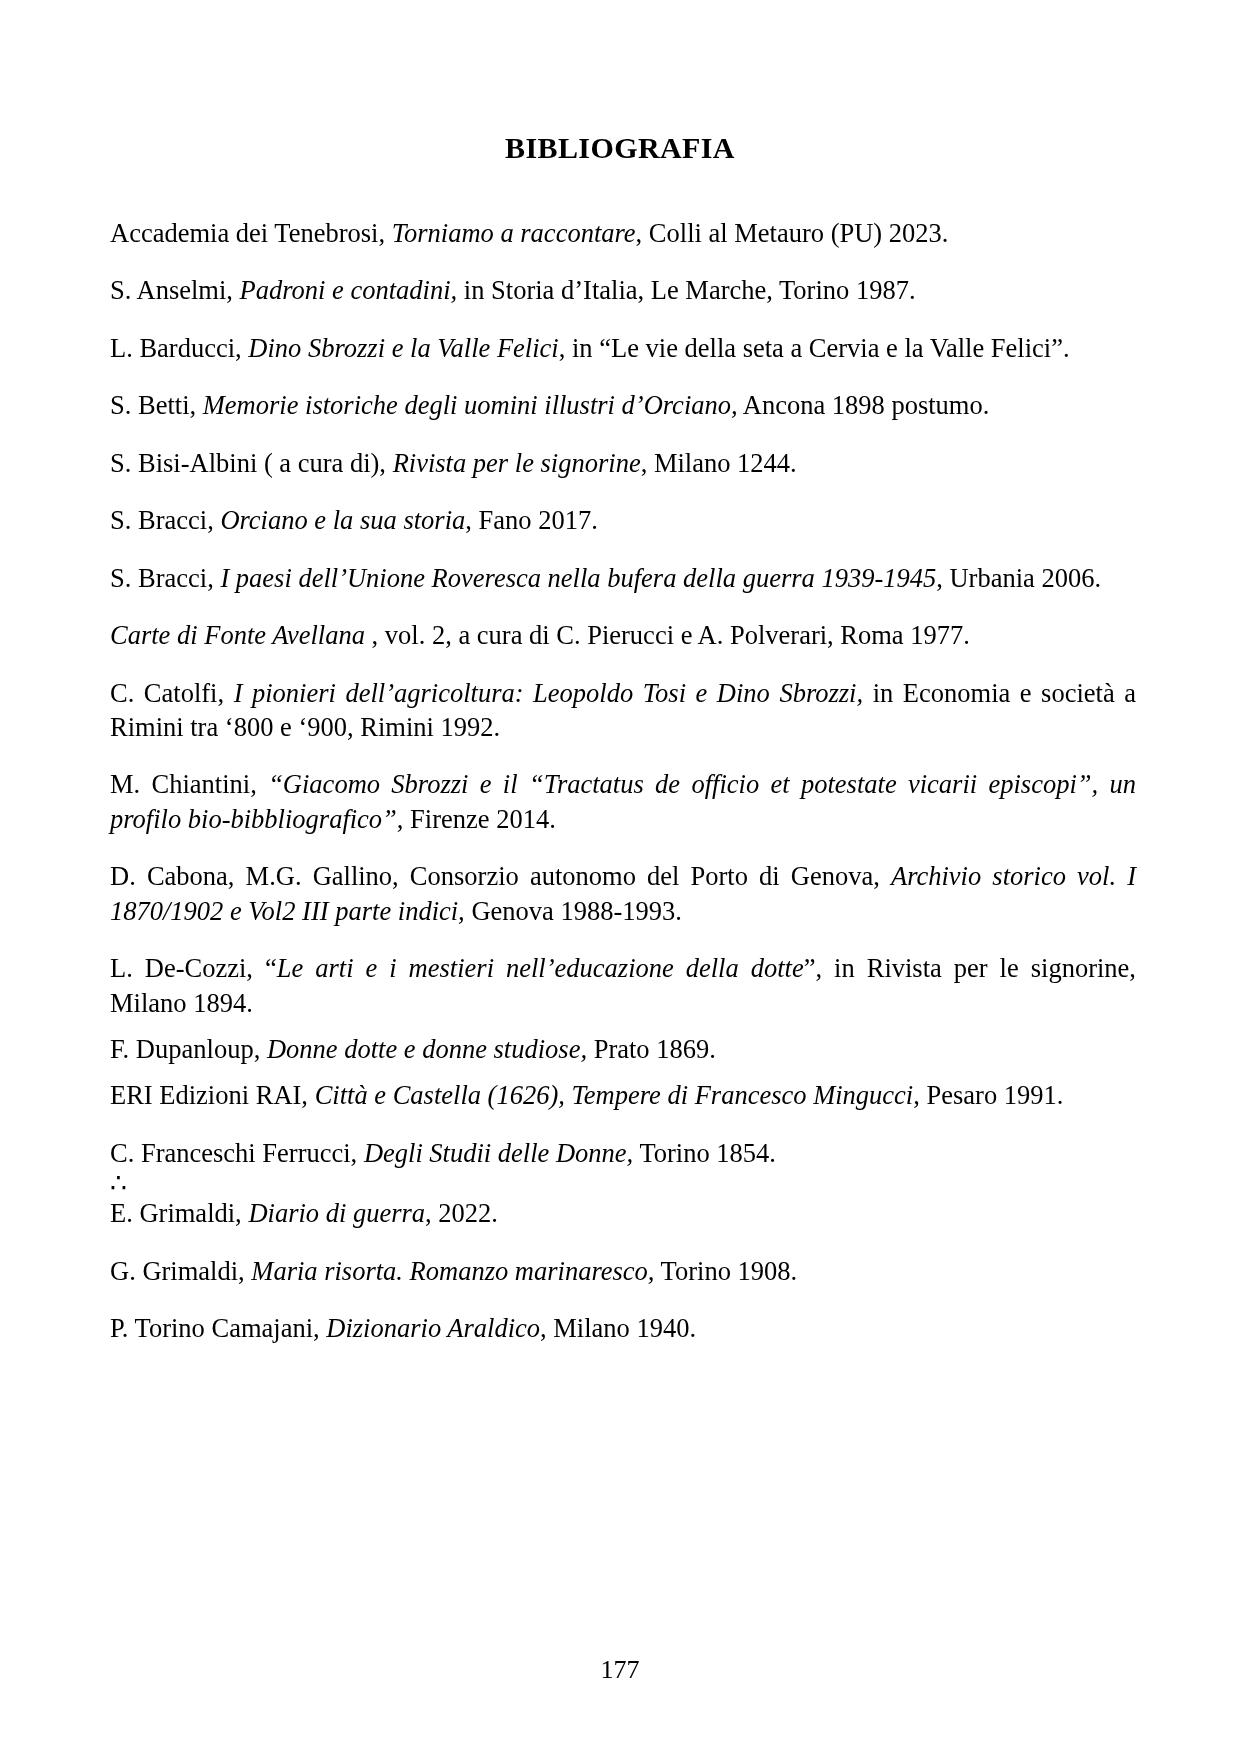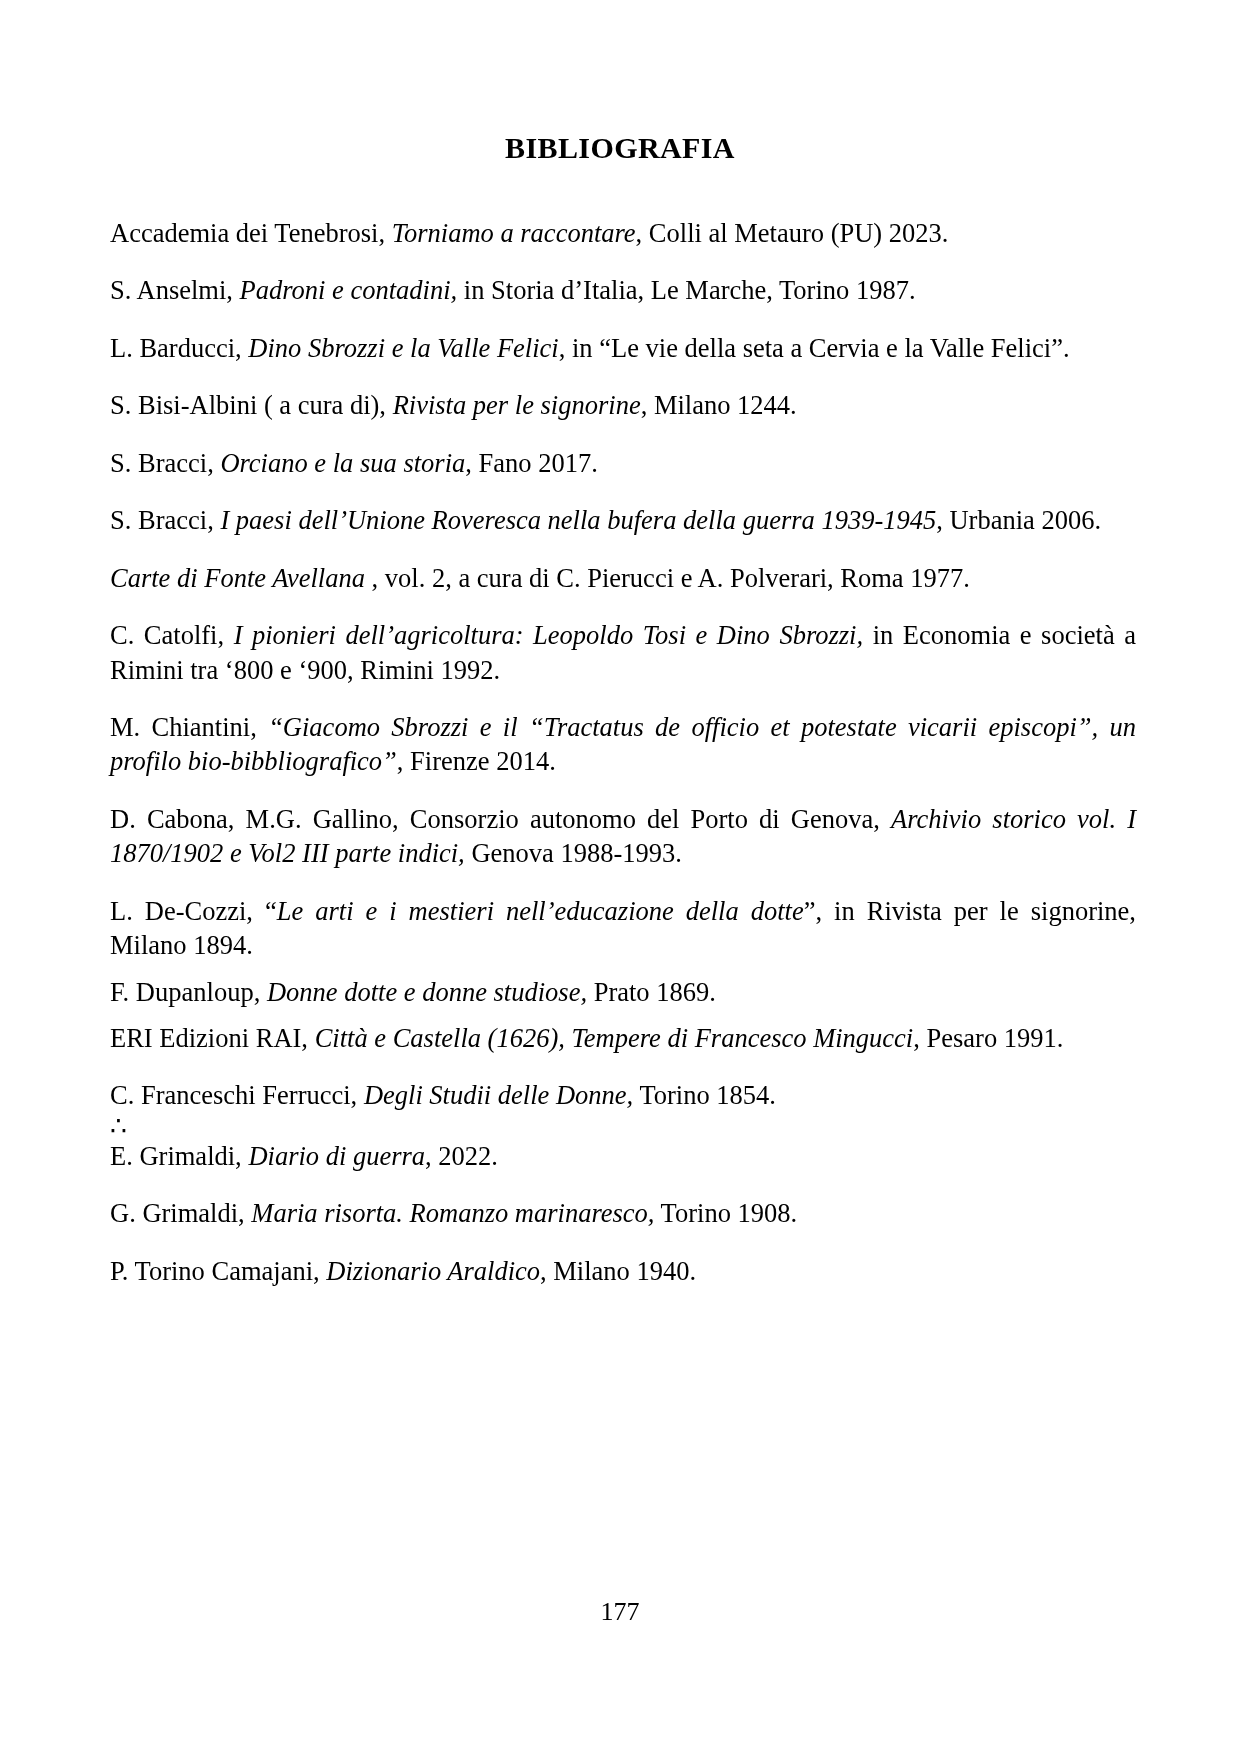--- a/index.html
+++ b/index.html
@@ -60,21 +60,21 @@
     font-size: 26.5px;
     line-height: 1.0;
     margin: 0 0 0 0;
     height: 26px;
     letter-spacing: -1px;
   }
   .page-number {
     position: absolute;
     left: 0;
     right: 0;
-    top: 1597px;
+    top: 1655px;
     text-align: center;
     font-size: 26px;
   }
 </style>
 </head>
 <body>
 
 <div class="page">
 
   <h1 class="title">BIBLIOGRAFIA</h1>
@@ -86,20 +86,23 @@
     </p>
 
     <p class="entry">
       <span>S. Anselmi, </span><i>Padroni e contadini,</i><span> in Storia d’Italia, Le Marche, Torino 1987.</span>
     </p>
 
     <p class="entry">
       <span>L. Barducci, </span><i>Dino Sbrozzi e la Valle Felici</i><span>, in “Le vie della seta a Cervia e la Valle Felici”.</span>
     </p>
 
+    <p class="entry">
+      <span>S. Betti, </span><i>Memorie istoriche degli uomini illustri d’Orciano,</i><span> Ancona 1898 postumo.</span>
+    </p>
 
     <p class="entry">
       <span>S. Bisi-Albini ( a cura di), </span><i>Rivista per le signorine</i><span>, Milano 1244.</span>
     </p>
 
     <p class="entry">
       <span>S. Bracci, </span><i>Orciano e la sua storia</i><span>, Fano 2017.</span>
     </p>
 
     <p class="entry">

